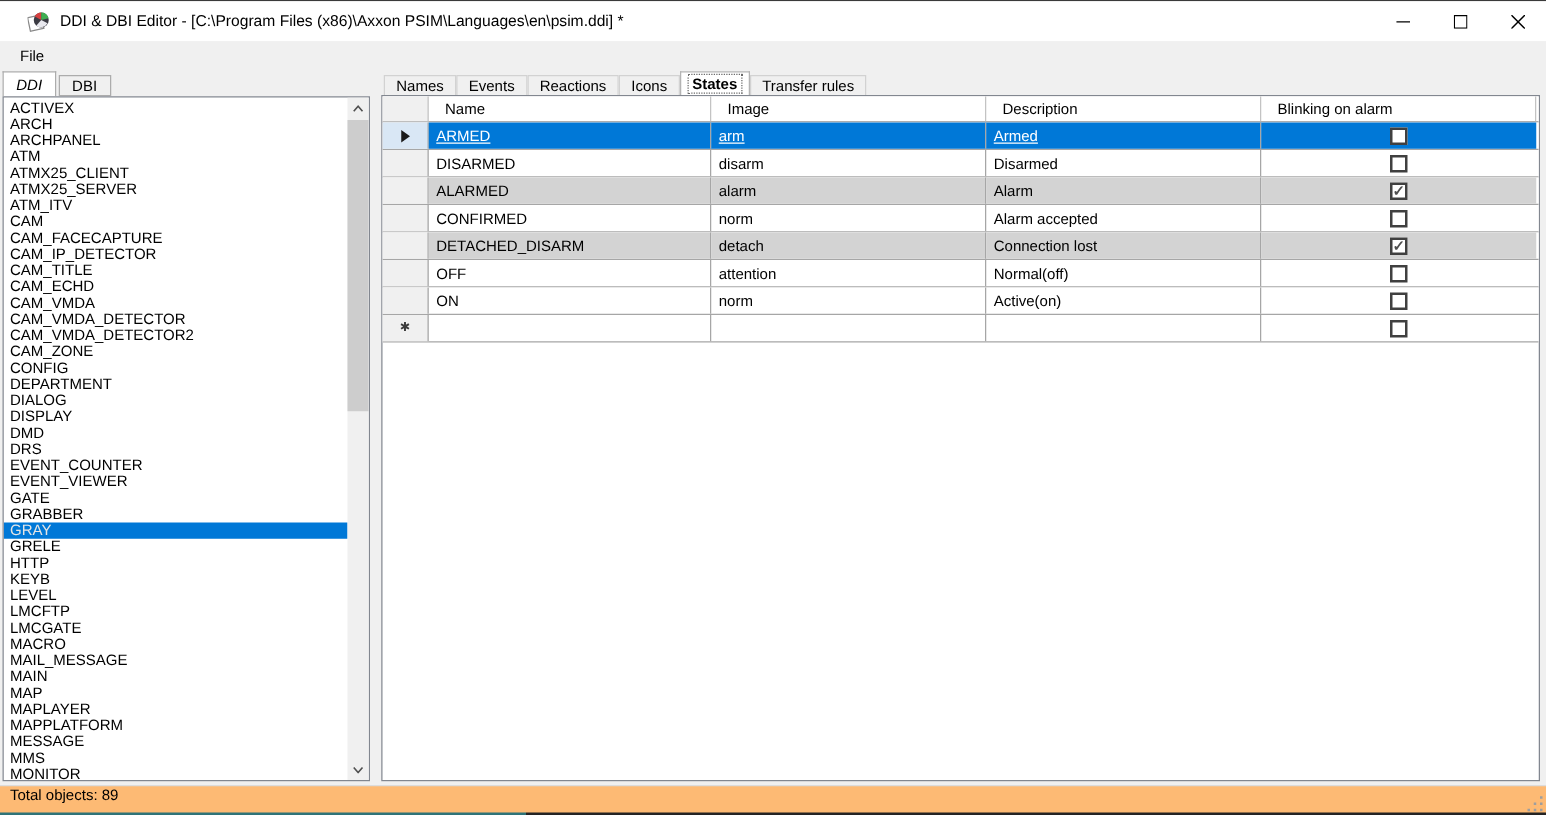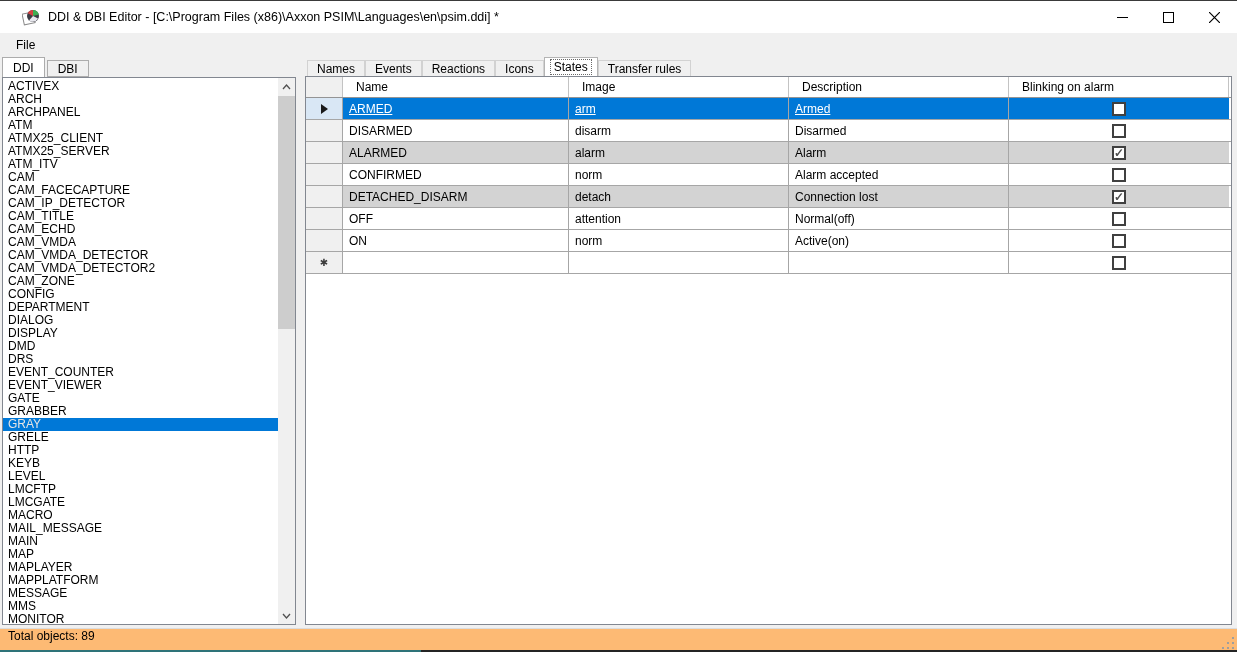--- a/index.html
+++ b/index.html
@@ -20,38 +20,38 @@
 
   
   .menubar { position:absolute; left:0; top:32px; width:1237px; height:24px; background:#f0f0f0;
              display:flex; align-items:center; }
   .menu-item { padding:4px 10px 5px 10px; margin-left:6px; }
 
   
   .left-tabstrip { position:absolute; left:2px; top:56px; height:20px; display:flex; align-items:flex-end; }
   .ltab { padding:2px 10px 3px 10px; border:1px solid #acacac; background:#f0f0f0; margin-right:2px;
           height:17px; line-height:12px; }
-  .ltab.selected { background:#ffffff; border-bottom:none; height:20px; padding-top:4px; }
+  .ltab.selected { background:#ffffff; border-bottom:none; height:20px; padding-top:4px;font-style:italic; }
 
   
   .listbox { position:absolute; left:2px; top:76px; width:294px; height:548px; background:#ffffff;
              border:1px solid #828790; overflow:hidden; }
   .list-items { position:absolute; left:0; top:2px; right:17px; }
   .list-item { height:13px; line-height:13px; padding-left:5px; white-space:nowrap; }
   .list-item.selected { background:#0078d7; color:#e5e5e5; }
   .vscroll { position:absolute; right:0; top:0; width:17px; height:546px; background:#f0f0f0; }
   .sb-btn { position:absolute; left:0; width:17px; height:17px; display:flex; align-items:center; justify-content:center; }
   .sb-btn.up { top:0; } .sb-btn.down { bottom:0; }
   .sb-thumb { position:absolute; left:0; top:18px; width:17px; height:233px; background:#cdcdcd; }
 
   
   .grid-tabstrip { position:absolute; left:307px; top:56px; height:20px; display:flex; align-items:flex-end; }
   .rtab { padding:2px 9px 3px 9px; border:1px solid #d2d2d2; background:#f0f0f0; height:17px;
           line-height:12px; white-space:nowrap; }
-  .rtab.selected { background:#ffffff; border:1px solid #b4b4b4; border-bottom:none; height:20px; padding:2px 6px 3px 6px; }
+  .rtab.selected { background:#ffffff; border:1px solid #b4b4b4; border-bottom:none; height:20px; padding:2px 6px 3px 6px;font-weight:bold; }
   .rtab .focus-rect { display:inline-block; outline:1px dotted #6a6a6a; padding:1px 3px; }
 
   
   .grid-panel { position:absolute; left:305px; top:75px; width:927px; height:549px;
                 background:#ffffff; border:1px solid #828790; overflow:hidden; }
   .grid-header { display:flex; height:21px; background:#ffffff; border-bottom:1px solid #949494; }
   .hcell { border-right:1px solid #c3c3c3; padding-left:13px; display:flex; align-items:center;
            white-space:nowrap; overflow:hidden; }
   .hcell.corner { width:37px; background:#f0f0f0; padding-left:0; }
   .c-name { width:226px; } .c-image { width:220px; } .c-desc { width:220px; } .c-blink { width:220px; }

